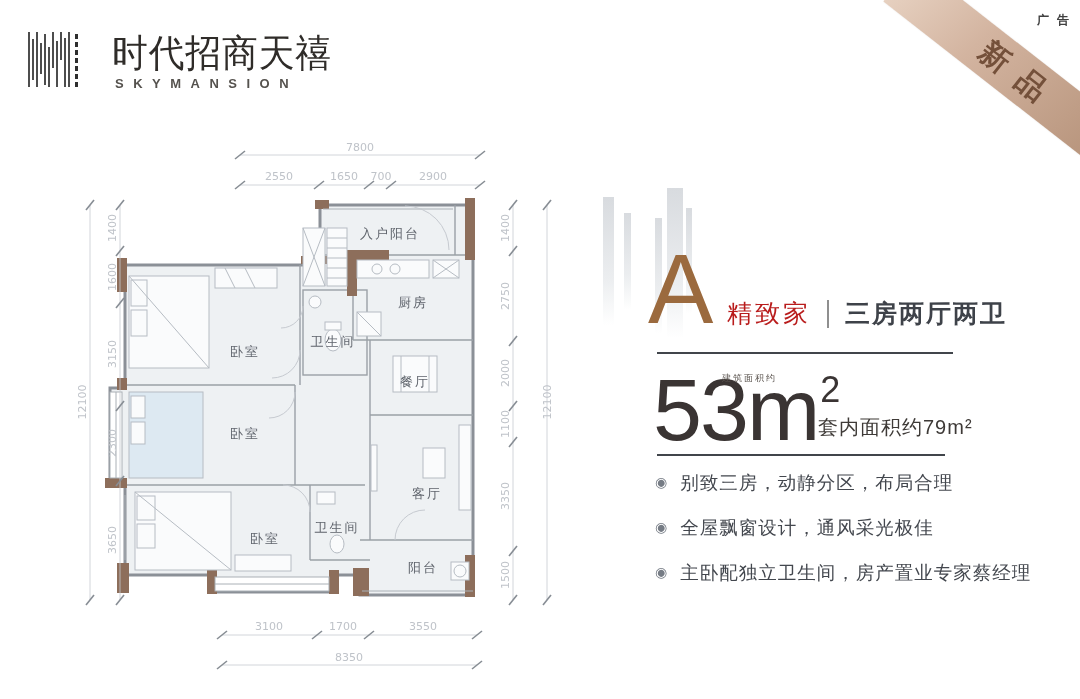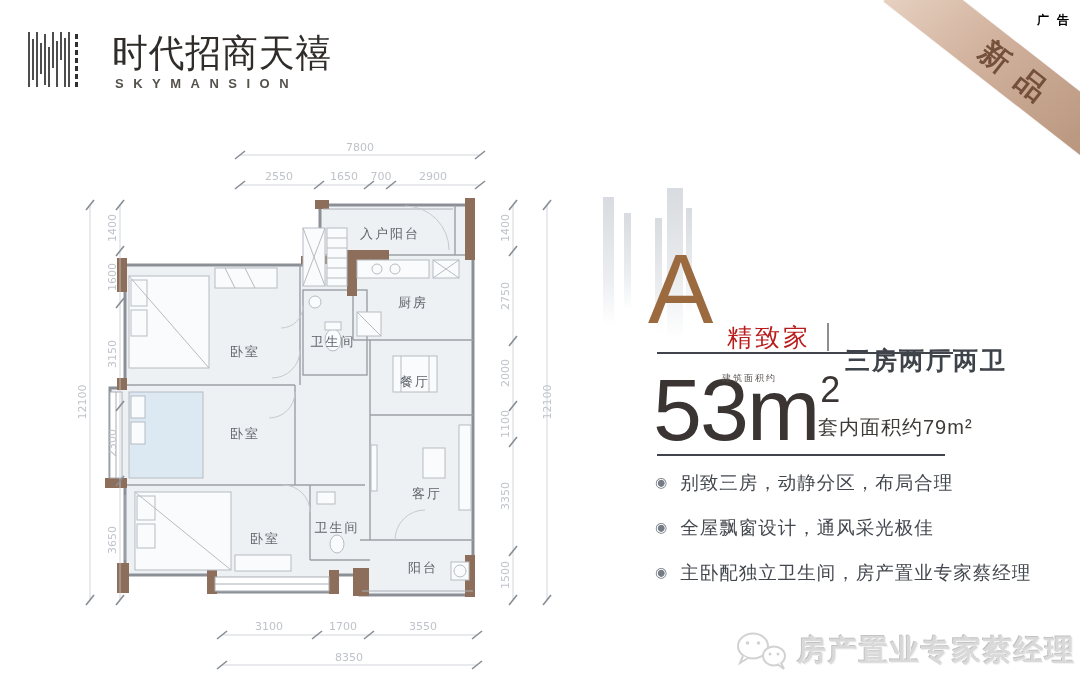--- a/index.html
+++ b/index.html
@@ -6,41 +6,41 @@
   .canvas{position:relative;width:1080px;height:699px;background:#ffffff;overflow:hidden;
     font-family:"Liberation Sans","DejaVu Sans",sans-serif;margin:0 auto;}
   
   .logo{position:absolute;left:28px;top:26px;width:300px;height:80px;}
   .logo-mark{position:absolute;left:0;top:4px;}
   .brand-cn{position:absolute;left:84px;top:2px;font-size:38px;color:#2f2c29;letter-spacing:1px;
     font-weight:500;transform:scaleX(.94);transform-origin:left;white-space:nowrap;}
   .brand-en{position:absolute;left:87px;top:50px;font-size:13px;color:#55524e;letter-spacing:9.5px;
     font-weight:600;white-space:nowrap;}
   
-  .ad-tag{position:absolute;left:1037px;top:12px;font-size:12px;color:#000000;letter-spacing:8px;
+  .ad-tag{position:absolute;left:1037px;top:12px;font-size:12px;color:#404040;letter-spacing:8px;
     font-weight:600;white-space:nowrap;}
   .ribbon{position:absolute;left:868px;top:46px;width:290px;height:50px;transform:rotate(38deg);
     background:linear-gradient(100deg,#e8d3c3 0%,#d3b4a0 35%,#b28e75 100%);
     display:flex;align-items:center;justify-content:center;box-shadow:0 0 2px rgba(0,0,0,.08);}
   .ribbon-label{font-size:30px;color:#74503a;font-weight:700;letter-spacing:16px;text-indent:16px;}
   
   .skyline span{position:absolute;display:block;
     background:linear-gradient(180deg,#d8dbdf 0%,#eceef0 65%,rgba(255,255,255,0) 100%);}
   
   .plan{position:absolute;left:65px;top:130px;}
   .plan text{font-family:"DejaVu Sans","Liberation Sans",sans-serif;}
   .plan .dim{fill:#bfc3c9;font-size:11px;text-anchor:middle;}
   .plan .room{fill:#5f646c;font-size:13px;letter-spacing:2px;text-anchor:middle;}
   
   .type-letter{position:absolute;left:648px;top:250px;font-size:98px;line-height:.8;
     color:#9b6a3e;font-weight:500;}
   .tag-row{position:absolute;left:727px;top:297px;display:flex;align-items:center;}
   .tagline{font-size:25px;color:#b91c1c;letter-spacing:3px;font-weight:500;}
   .tag-divider{width:2px;height:28px;background:#8f8f8f;margin:0 16px;}
-  .layout-desc{font-size:25px;color:#3e4249;letter-spacing:2px;font-weight:600;margin-top:47px;}
+  .layout-desc{font-size:25px;color:#3e4249;letter-spacing:2px;font-weight:600;}
   .rule1{position:absolute;left:657px;top:352px;width:296px;height:2px;background:#41454b;}
   .area-block{position:absolute;left:653px;top:366px;height:92px;}
   .area-value{font-size:88px;line-height:1;color:#3a3433;letter-spacing:-2px;}
   .area-unit{font-size:88px;line-height:1;color:#3a3433;}
   .area-exp{font-size:36px;color:#3a3433;vertical-align:38px;}
   .builtup-label{position:absolute;left:69px;top:6px;font-size:9px;color:#57504b;letter-spacing:2px;white-space:nowrap;}
   .inner-area{position:absolute;left:165px;top:48px;font-size:20px;color:#3e3a37;letter-spacing:1px;white-space:nowrap;}
   .rule2{position:absolute;left:657px;top:454px;width:288px;height:2px;background:#41454b;}
   .features{position:absolute;left:655px;top:470px;list-style:none;margin:0;padding:0;}
   .features li{display:flex;align-items:center;height:24px;margin-bottom:21px;}
@@ -314,31 +314,14 @@
     <li>
       <span class="feature-bullet">◉</span>
       <span class="feature-text">全屋飘窗设计，通风采光极佳</span>
     </li>
     <li>
       <span class="feature-bullet">◉</span>
       <span class="feature-text">主卧配独立卫生间，房产置业专家蔡经理</span>
     </li>
   </ul>
 
-  <div class="watermark">
-    <svg width="56" height="44" viewBox="0 0 56 44">
-      <g stroke="#d2d2d2" stroke-width="2" fill="#ffffff">
-        <ellipse cx="20" cy="17" rx="15" ry="12.5"></ellipse>
-        <path d="M10,27 L7,34 L15,29" fill="#ffffff"></path>
-        <ellipse cx="41" cy="27" rx="11" ry="9.5"></ellipse>
-        <path d="M48,34 L51,40 L44,35" fill="#ffffff"></path>
-      </g>
-      <g fill="#d2d2d2">
-        <circle cx="14.5" cy="14" r="1.8"></circle>
-          <circle cx="25.5" cy="14" r="1.8"></circle>
-        <circle cx="37" cy="25" r="1.5"></circle>
-          <circle cx="45" cy="25" r="1.5"></circle>
-      </g>
-    </svg>
-    <span class="wm-text">房产置业专家蔡经理</span>
-  </div>
 
 </div>
 
 </body></html>

